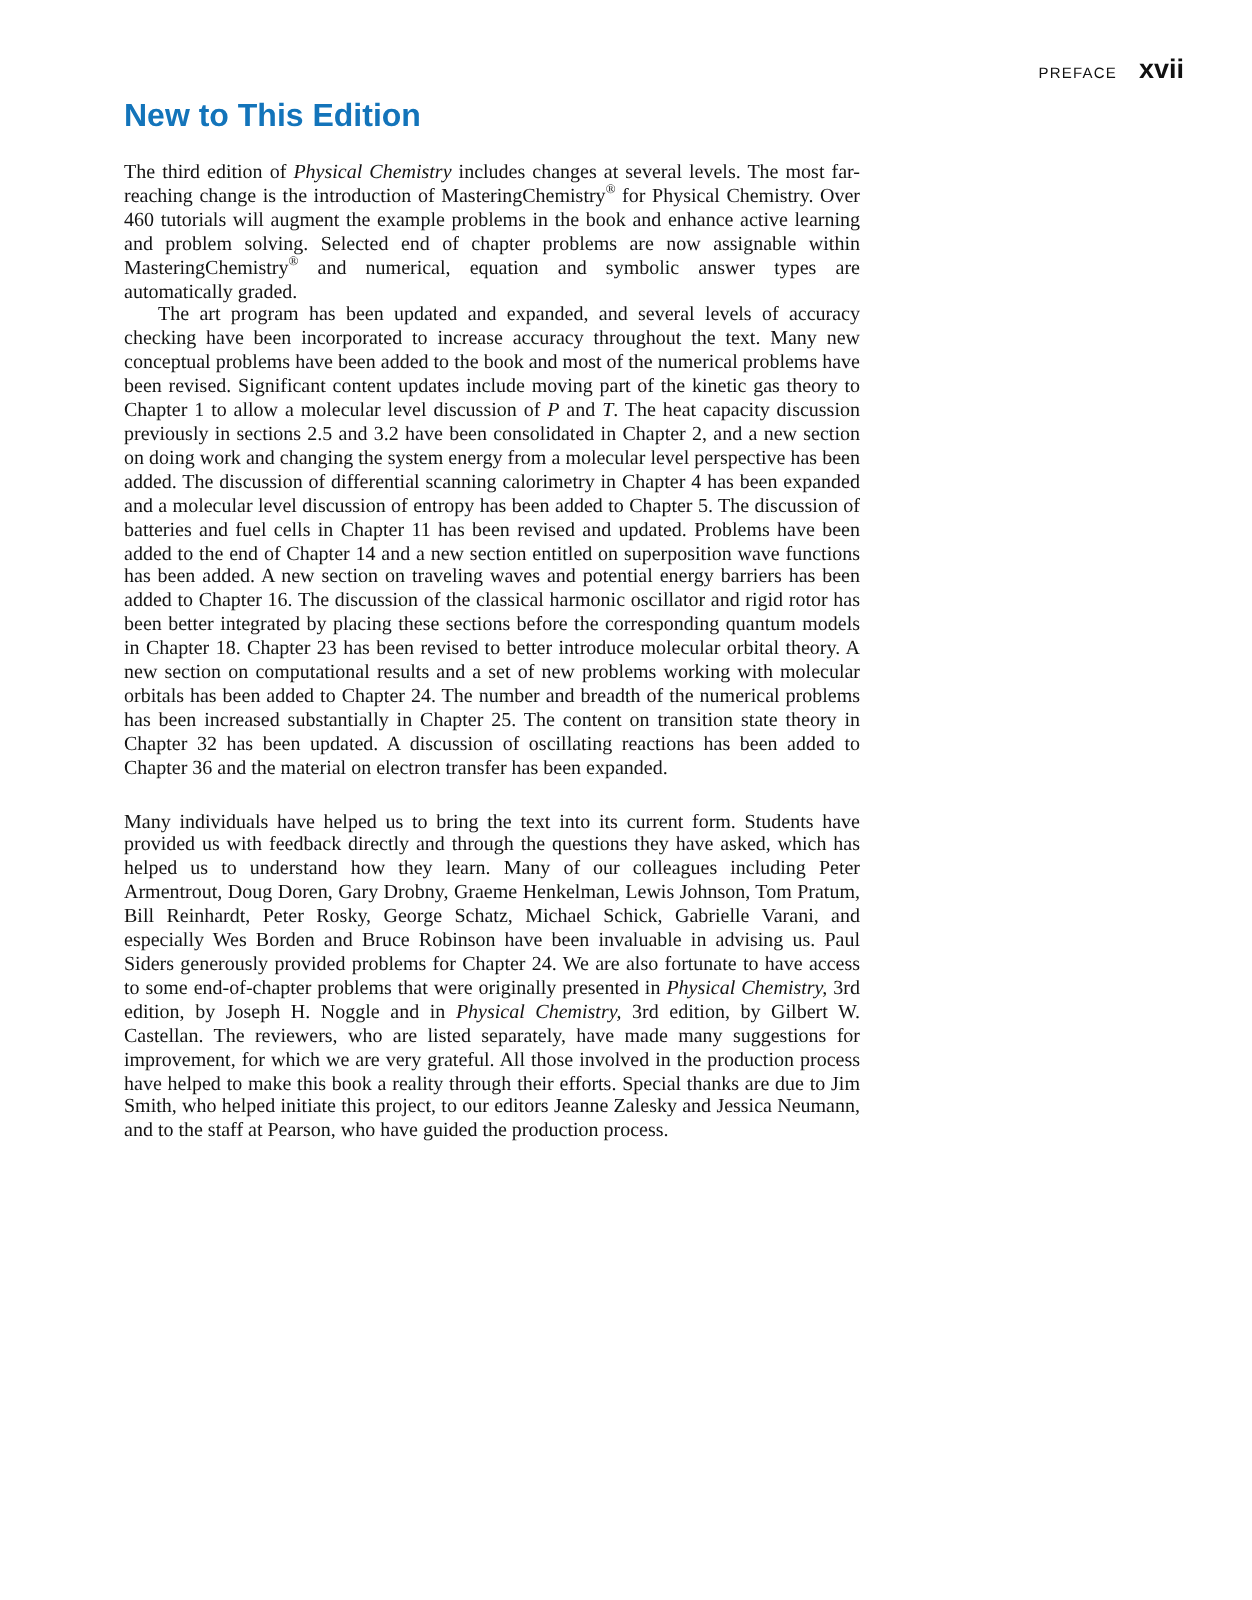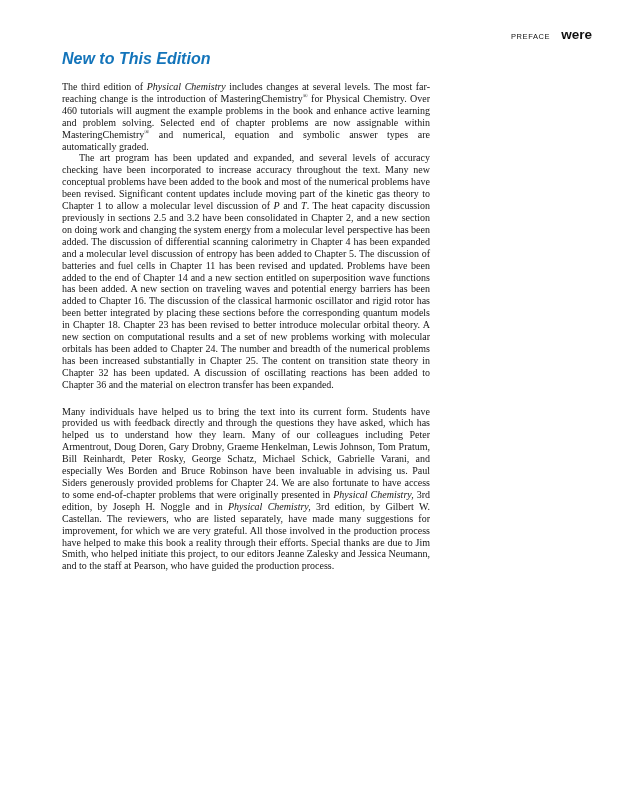--- a/index.html
+++ b/index.html
@@ -39,21 +39,20 @@
     left: 62px; top: 50px;
     width: 368px;
   }
   .section-heading {
     font-family: "Liberation Sans", sans-serif;
     font-weight: bold;
     font-size: 16px;
     line-height: 18px;
     color: var(--heading-blue, #1374ba);
     margin-bottom: 13px;
-    font-style: italic;
   }
   .section + .section { margin-top: 15px; }
   .body-para {
     font-size: 10px;
     line-height: 11.9px;
     text-align: justify;
     color: #141414;
   }
   .body-para.indent { text-indent: 17px; }
   .body-para em { font-style: italic; }
@@ -63,21 +62,21 @@
     vertical-align: super;
   }
 </style>
 </head>
 <body>
 
 <div class="page">
 
   <div class="running-header">
     <span class="preface-label">PREFACE</span>
-    <span class="page-number">were</span>
+    <span class="page-number">xvii</span>
   </div>
 
   <div class="content">
 
     <div class="section">
       <h1 class="section-heading">New to This Edition</h1>
       <p class="body-para"><span>The third edition of </span><em>Physical Chemistry</em><span> includes changes at several levels. The most far-reaching change is the introduction of MasteringChemistry</span><sup>®</sup><span> for Physical Chemistry. Over 460 tutorials will augment the example problems in the book and enhance active learning and problem solving. Selected end of chapter problems are now assignable within MasteringChemistry</span><sup>®</sup><span> and numerical, equation and symbolic answer types are automatically graded.</span></p>
       <p class="body-para indent"><span>The art program has been updated and expanded, and several levels of accuracy checking have been incorporated to increase accuracy throughout the text. Many new conceptual problems have been added to the book and most of the numerical problems have been revised. Significant content updates include moving part of the kinetic gas theory to Chapter 1 to allow a molecular level discussion of </span><em>P</em><span> and </span><em>T</em><span>. The heat capacity discussion previously in sections 2.5 and 3.2 have been consolidated in Chapter 2, and a new section on doing work and changing the system energy from a molecular level perspective has been added. The discussion of differential scanning calorimetry in Chapter 4 has been expanded and a molecular level discussion of entropy has been added to Chapter 5. The discussion of batteries and fuel cells in Chapter 11 has been revised and updated. Problems have been added to the end of Chapter 14 and a new section entitled on superposition wave functions has been added. A new section on traveling waves and potential energy barriers has been added to Chapter 16. The discussion of the classical harmonic oscillator and rigid rotor has been better integrated by placing these sections before the corresponding quantum models in Chapter 18. Chapter 23 has been revised to better introduce molecular orbital theory. A new section on computational results and a set of new problems working with molecular orbitals has been added to Chapter 24. The number and breadth of the numerical problems has been increased substantially in Chapter 25. The content on transition state theory in Chapter 32 has been updated. A discussion of oscillating reactions has been added to Chapter 36 and the material on electron transfer has been expanded.</span></p>
     </div>
 

